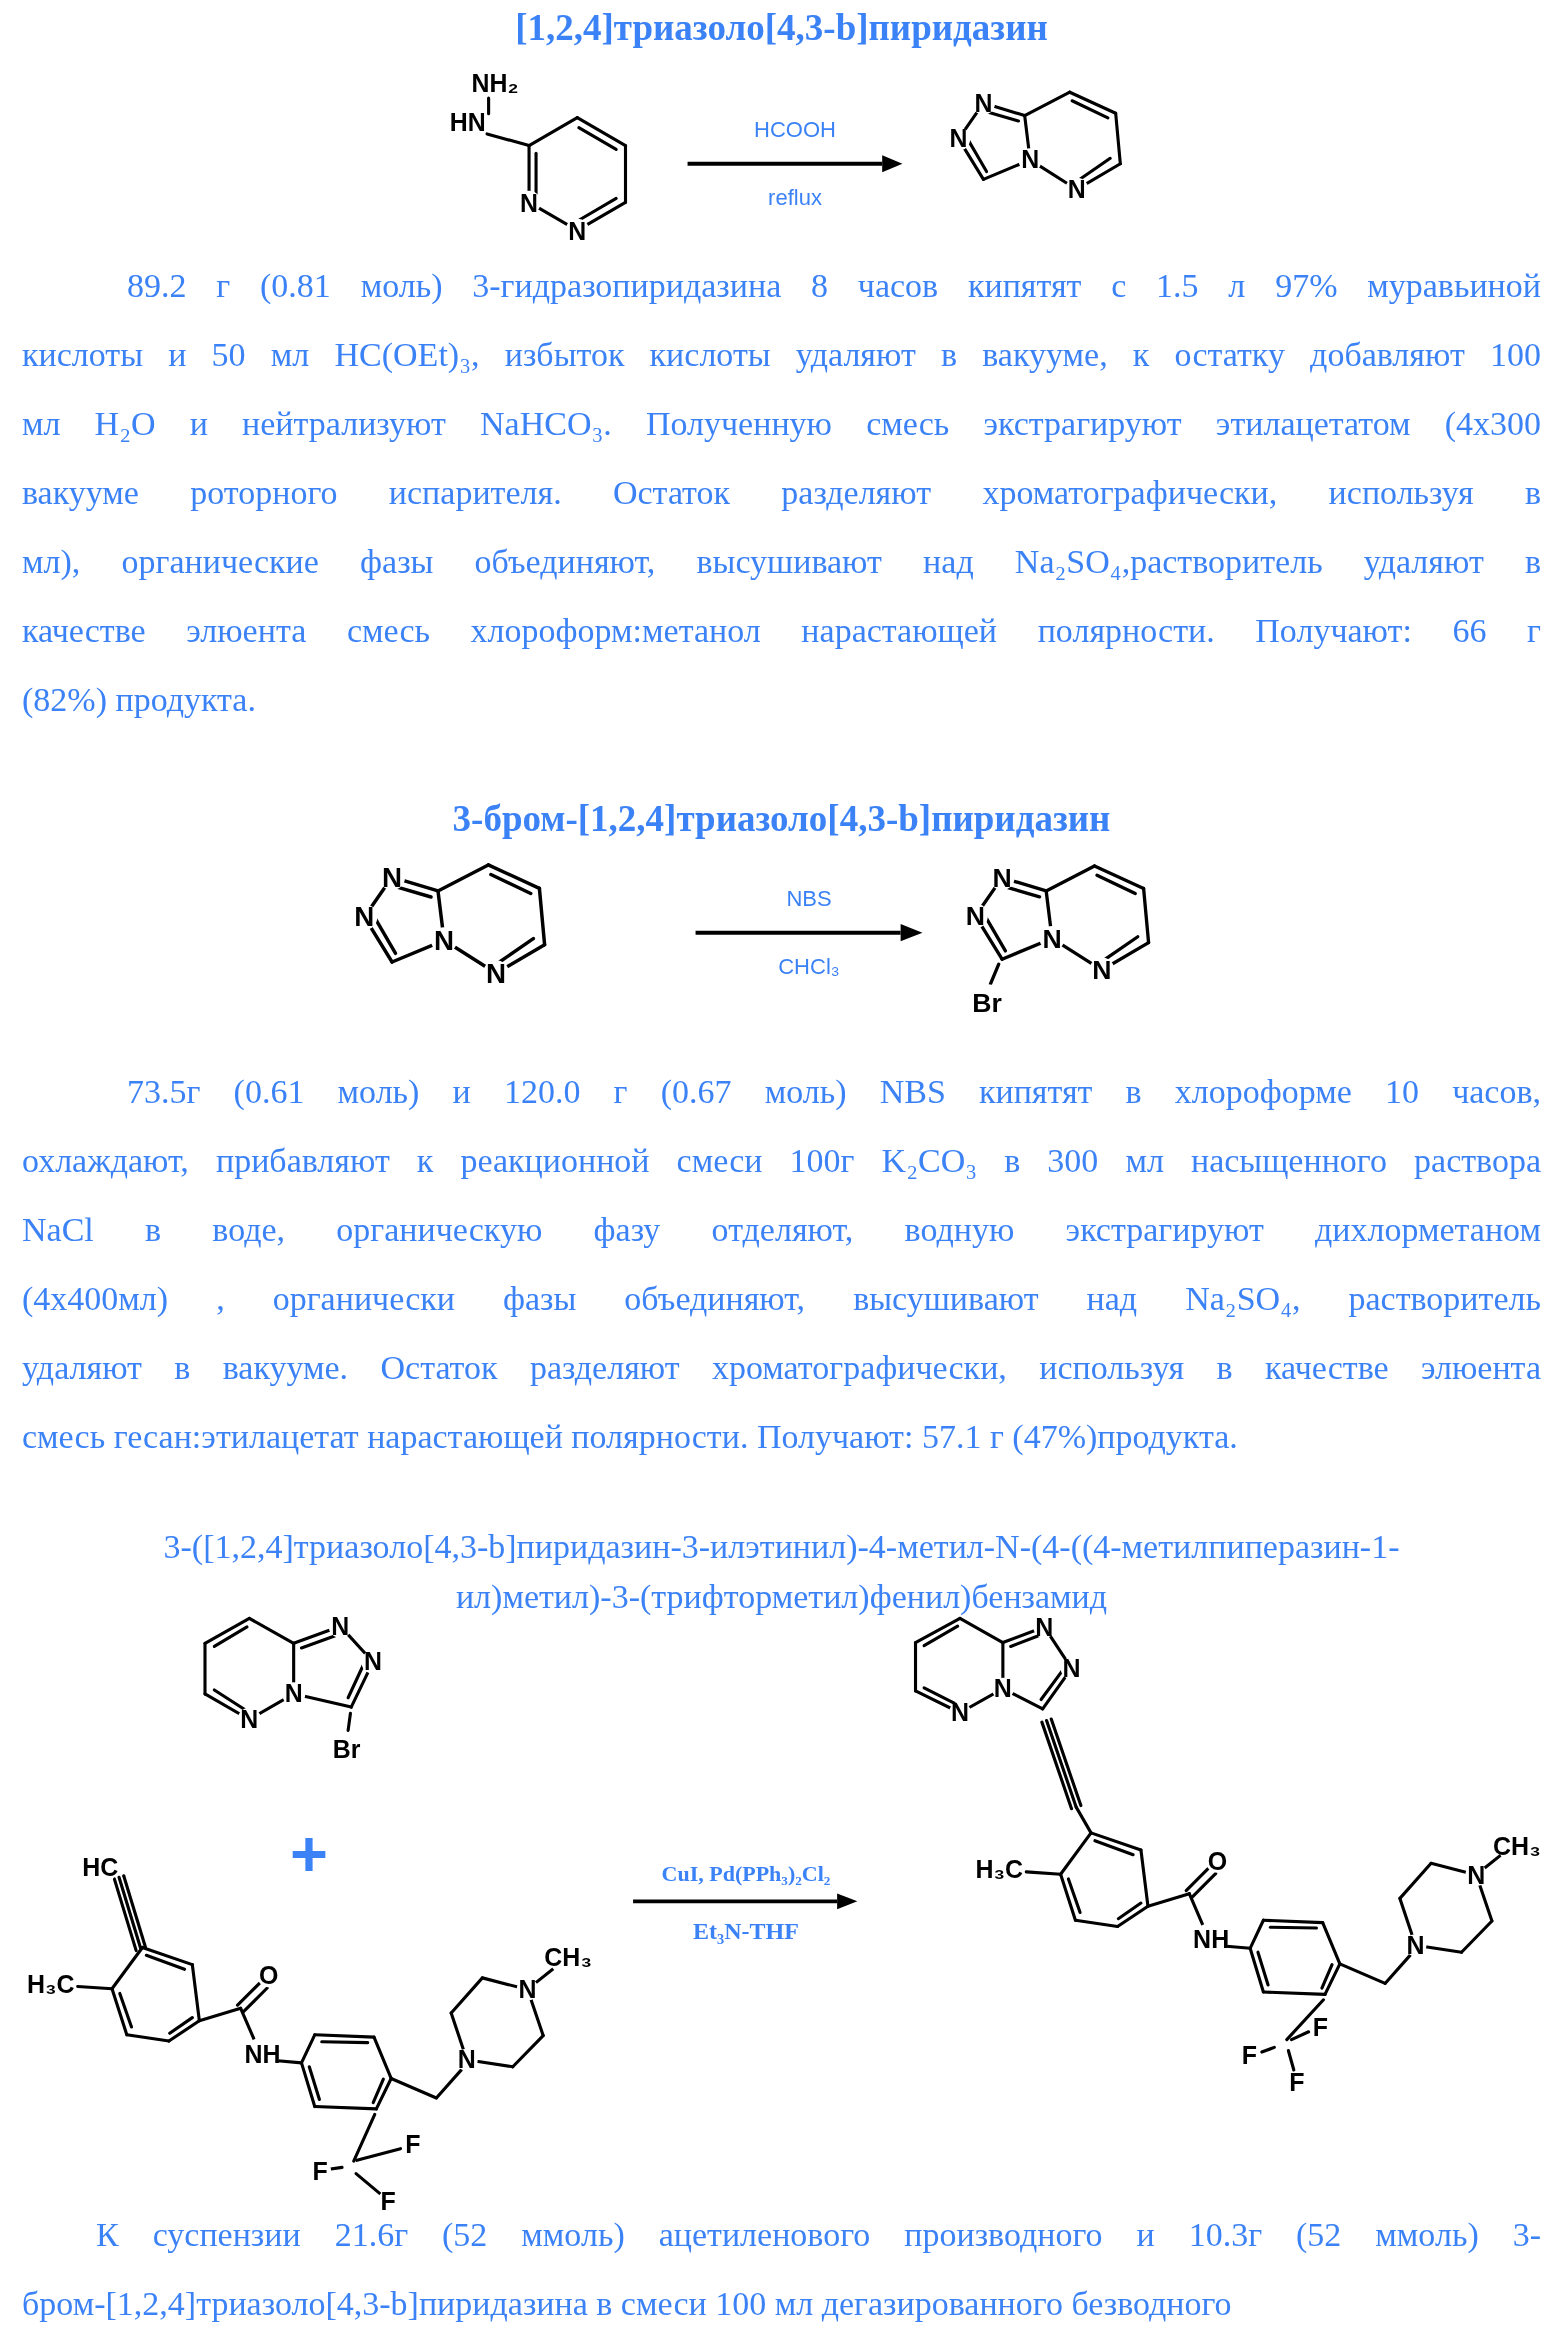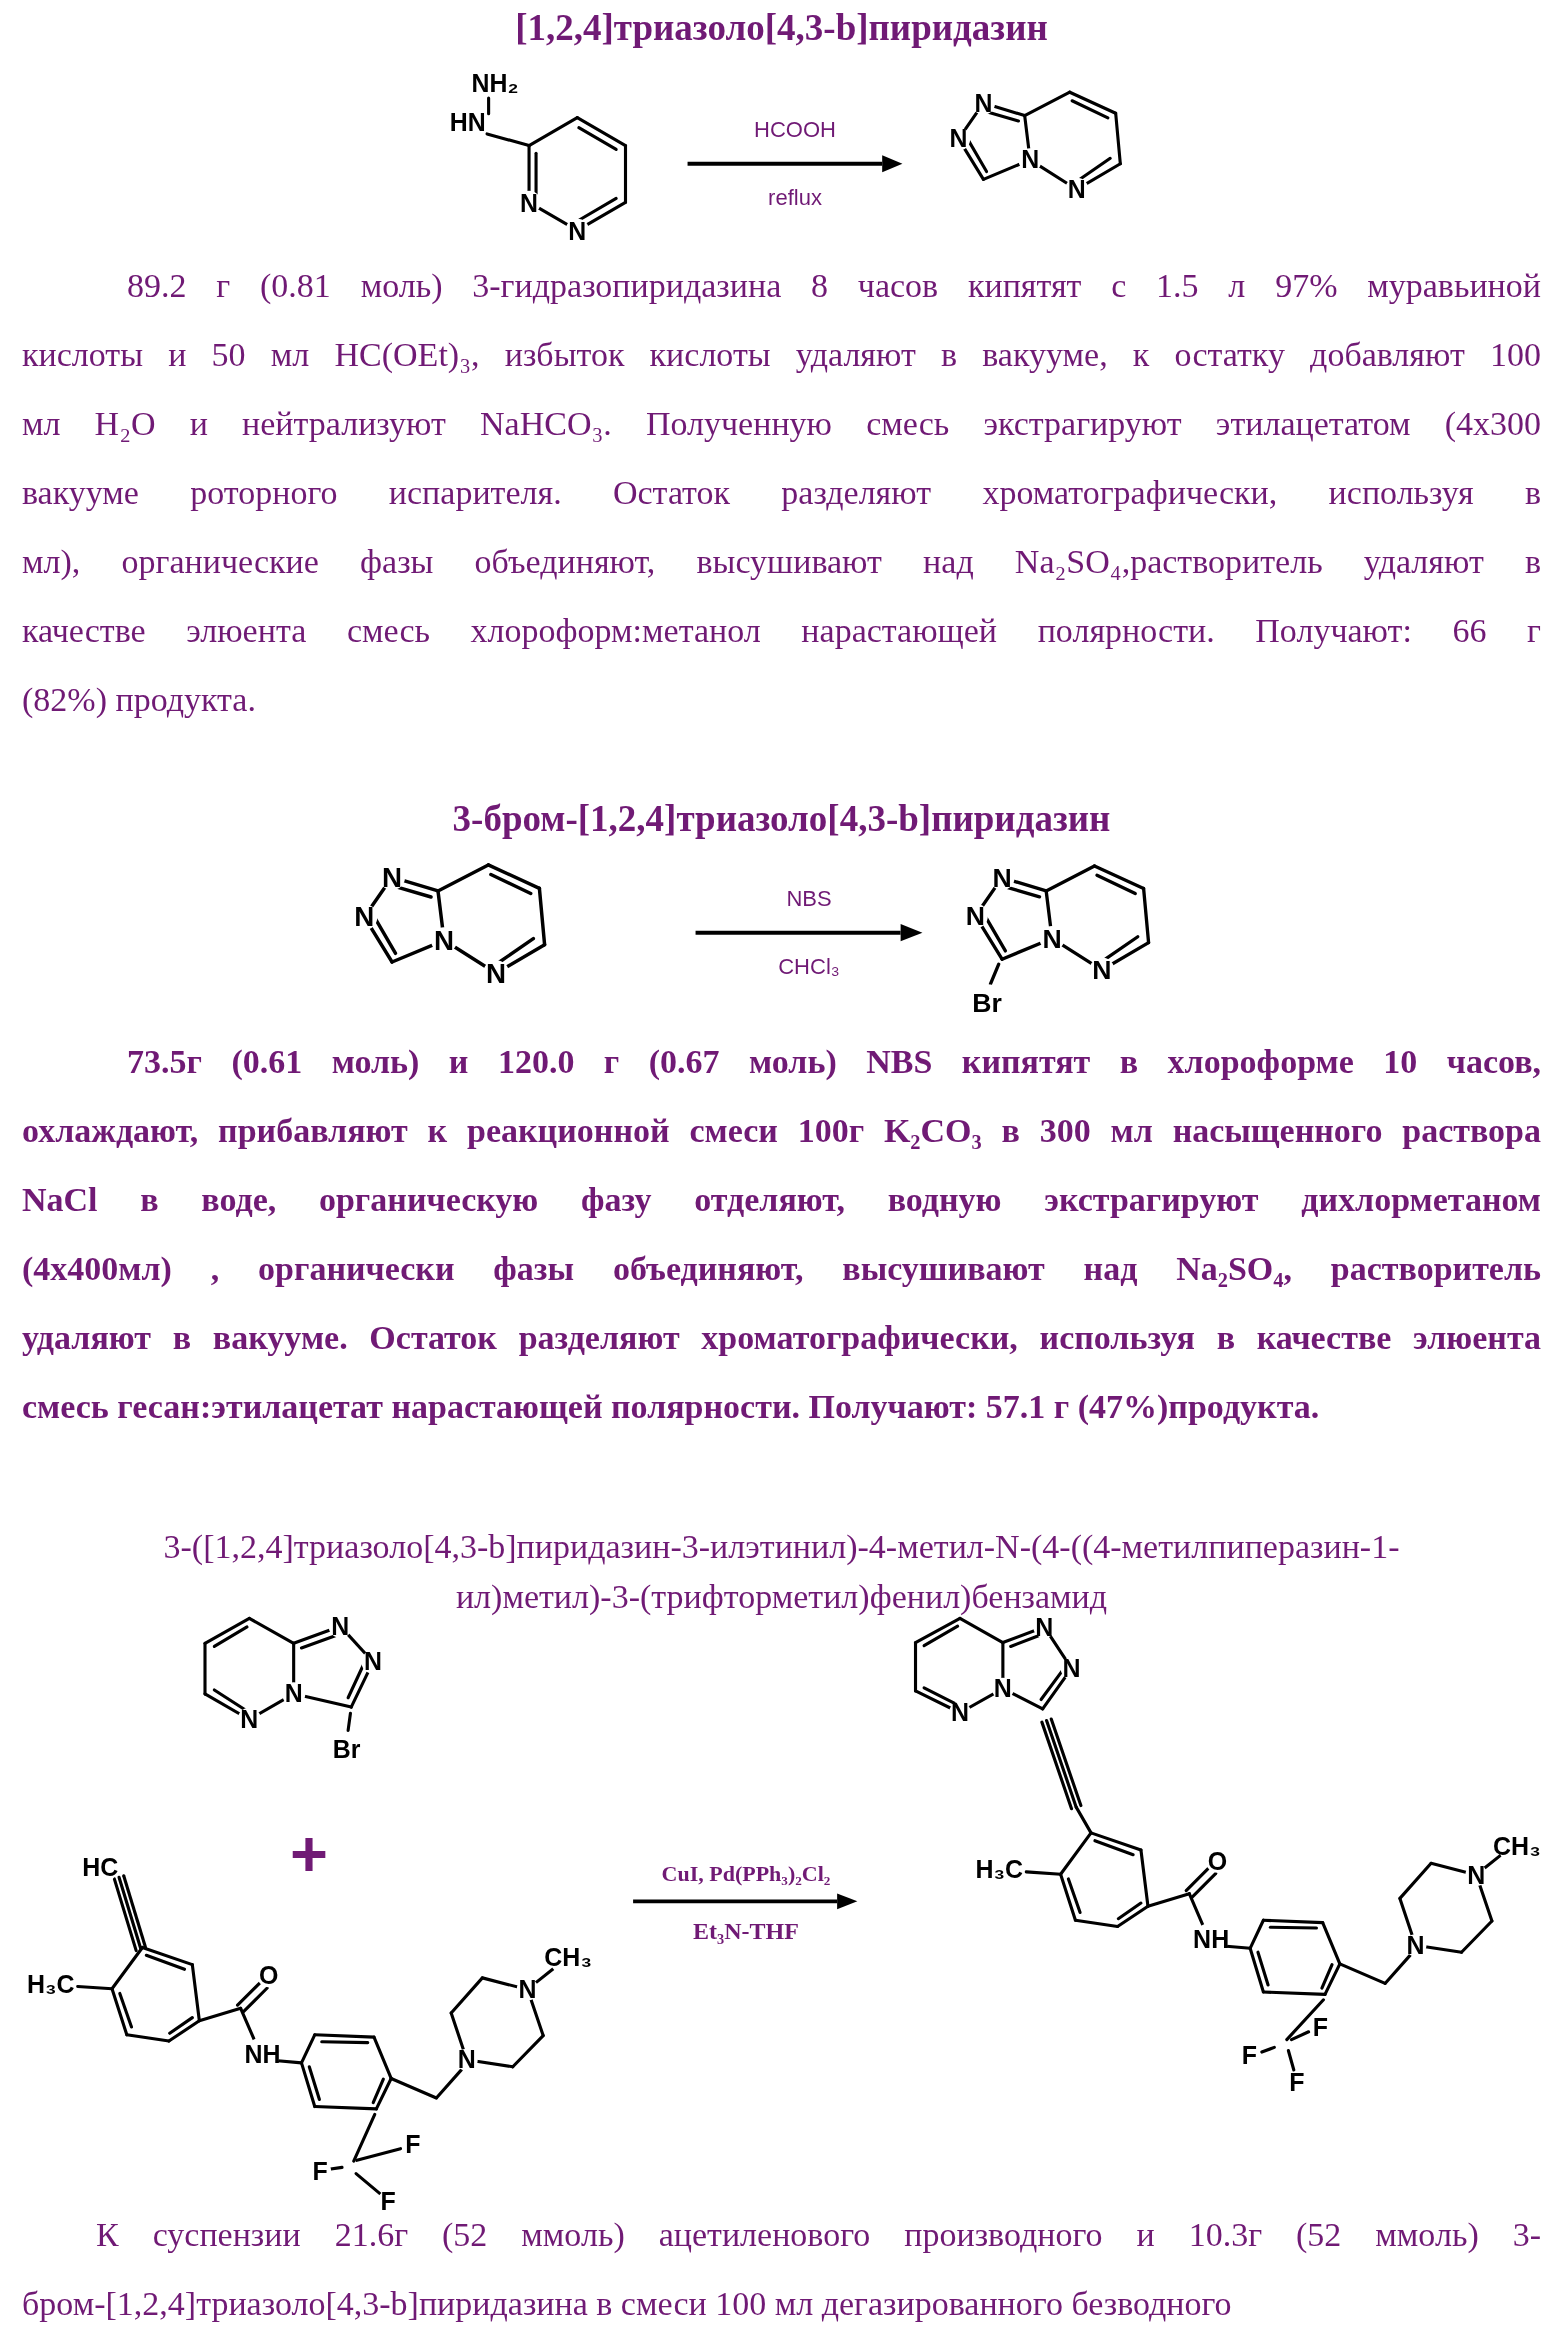--- a/index.html
+++ b/index.html
@@ -1,17 +1,17 @@
 <!DOCTYPE html>
 <html style="font-size:12.5px"><head>
 <meta charset="utf-8">
 <style>
   html,body{margin:0;padding:0;background:#e8e8e8;}
   #page{position:relative;width:1563px;height:2342px;background:#ffffff;overflow:hidden;
-        font-family:"Liberation Serif","DejaVu Serif",serif;color:#701a75;}
+        font-family:"Liberation Serif","DejaVu Serif",serif;color:#3b82f6;}
   .abs{position:absolute;}
   .title{width:1563px;text-align:center;font-weight:bold;font-size:37px;}
   .title3{width:1563px;text-align:center;font-weight:normal;font-size:34px;line-height:50px;}
   .para{left:22px;width:1519px;}
   .tline{font-size:34px;line-height:69px;text-align:justify;text-align-last:justify;white-space:normal;}
   .tline.last{text-align-last:left;}
   .tline.ind{text-indent:105px;}
   .tline.ind3{text-indent:74px;}
   .rxn{text-align:center;}
   .rxn .above,.rxn .below{font-family:"Liberation Sans","DejaVu Sans",sans-serif;font-size:22px;line-height:41px;}
@@ -164,21 +164,21 @@
     <circle class="mask" cx="122" cy="105" r="15"></circle>
       <circle class="mask" cx="182" cy="143" r="15"></circle>
     <circle class="mask" cx="44" cy="182" r="22"></circle>
     <text class="atom" x="62" y="43">N</text>
     <text class="atom" x="30" y="89">N</text>
     <text class="atom" x="122" y="116">N</text>
     <text class="atom" x="182" y="154">N</text>
     <text class="atom" x="44" y="193">Br</text>
   </svg>
 
-  <div class="abs para" style="top:1027px;font-weight:bold;">
+  <div class="abs para" style="top:1057px;">
     <div class="tline ind">73.5г (0.61 моль) и 120.0 г (0.67 моль) NBS кипятят в хлороформе 10 часов,</div>
     <div class="tline">охлаждают, прибавляют к реакционной смеси 100г K₂CO₃ в 300 мл насыщенного раствора</div>
     <div class="tline">NaCl в воде, органическую фазу отделяют, водную экстрагируют дихлорметаном</div>
     <div class="tline">(4х400мл) , органически фазы объединяют, высушивают над Na₂SO₄, растворитель</div>
     <div class="tline">удаляют в вакууме. Остаток разделяют хроматографически, используя в качестве элюента</div>
     <div class="tline last">смесь гесан:этилацетат нарастающей полярности. Получают: 57.1 г (47%)продукта.</div>
   </div>
 
   <div class="abs title3" style="top:1522px;">
     <div>3-([1,2,4]триазоло[4,3-b]пиридазин-3-илэтинил)-4-метил-N-(4-((4-метилпиперазин-1-</div>

